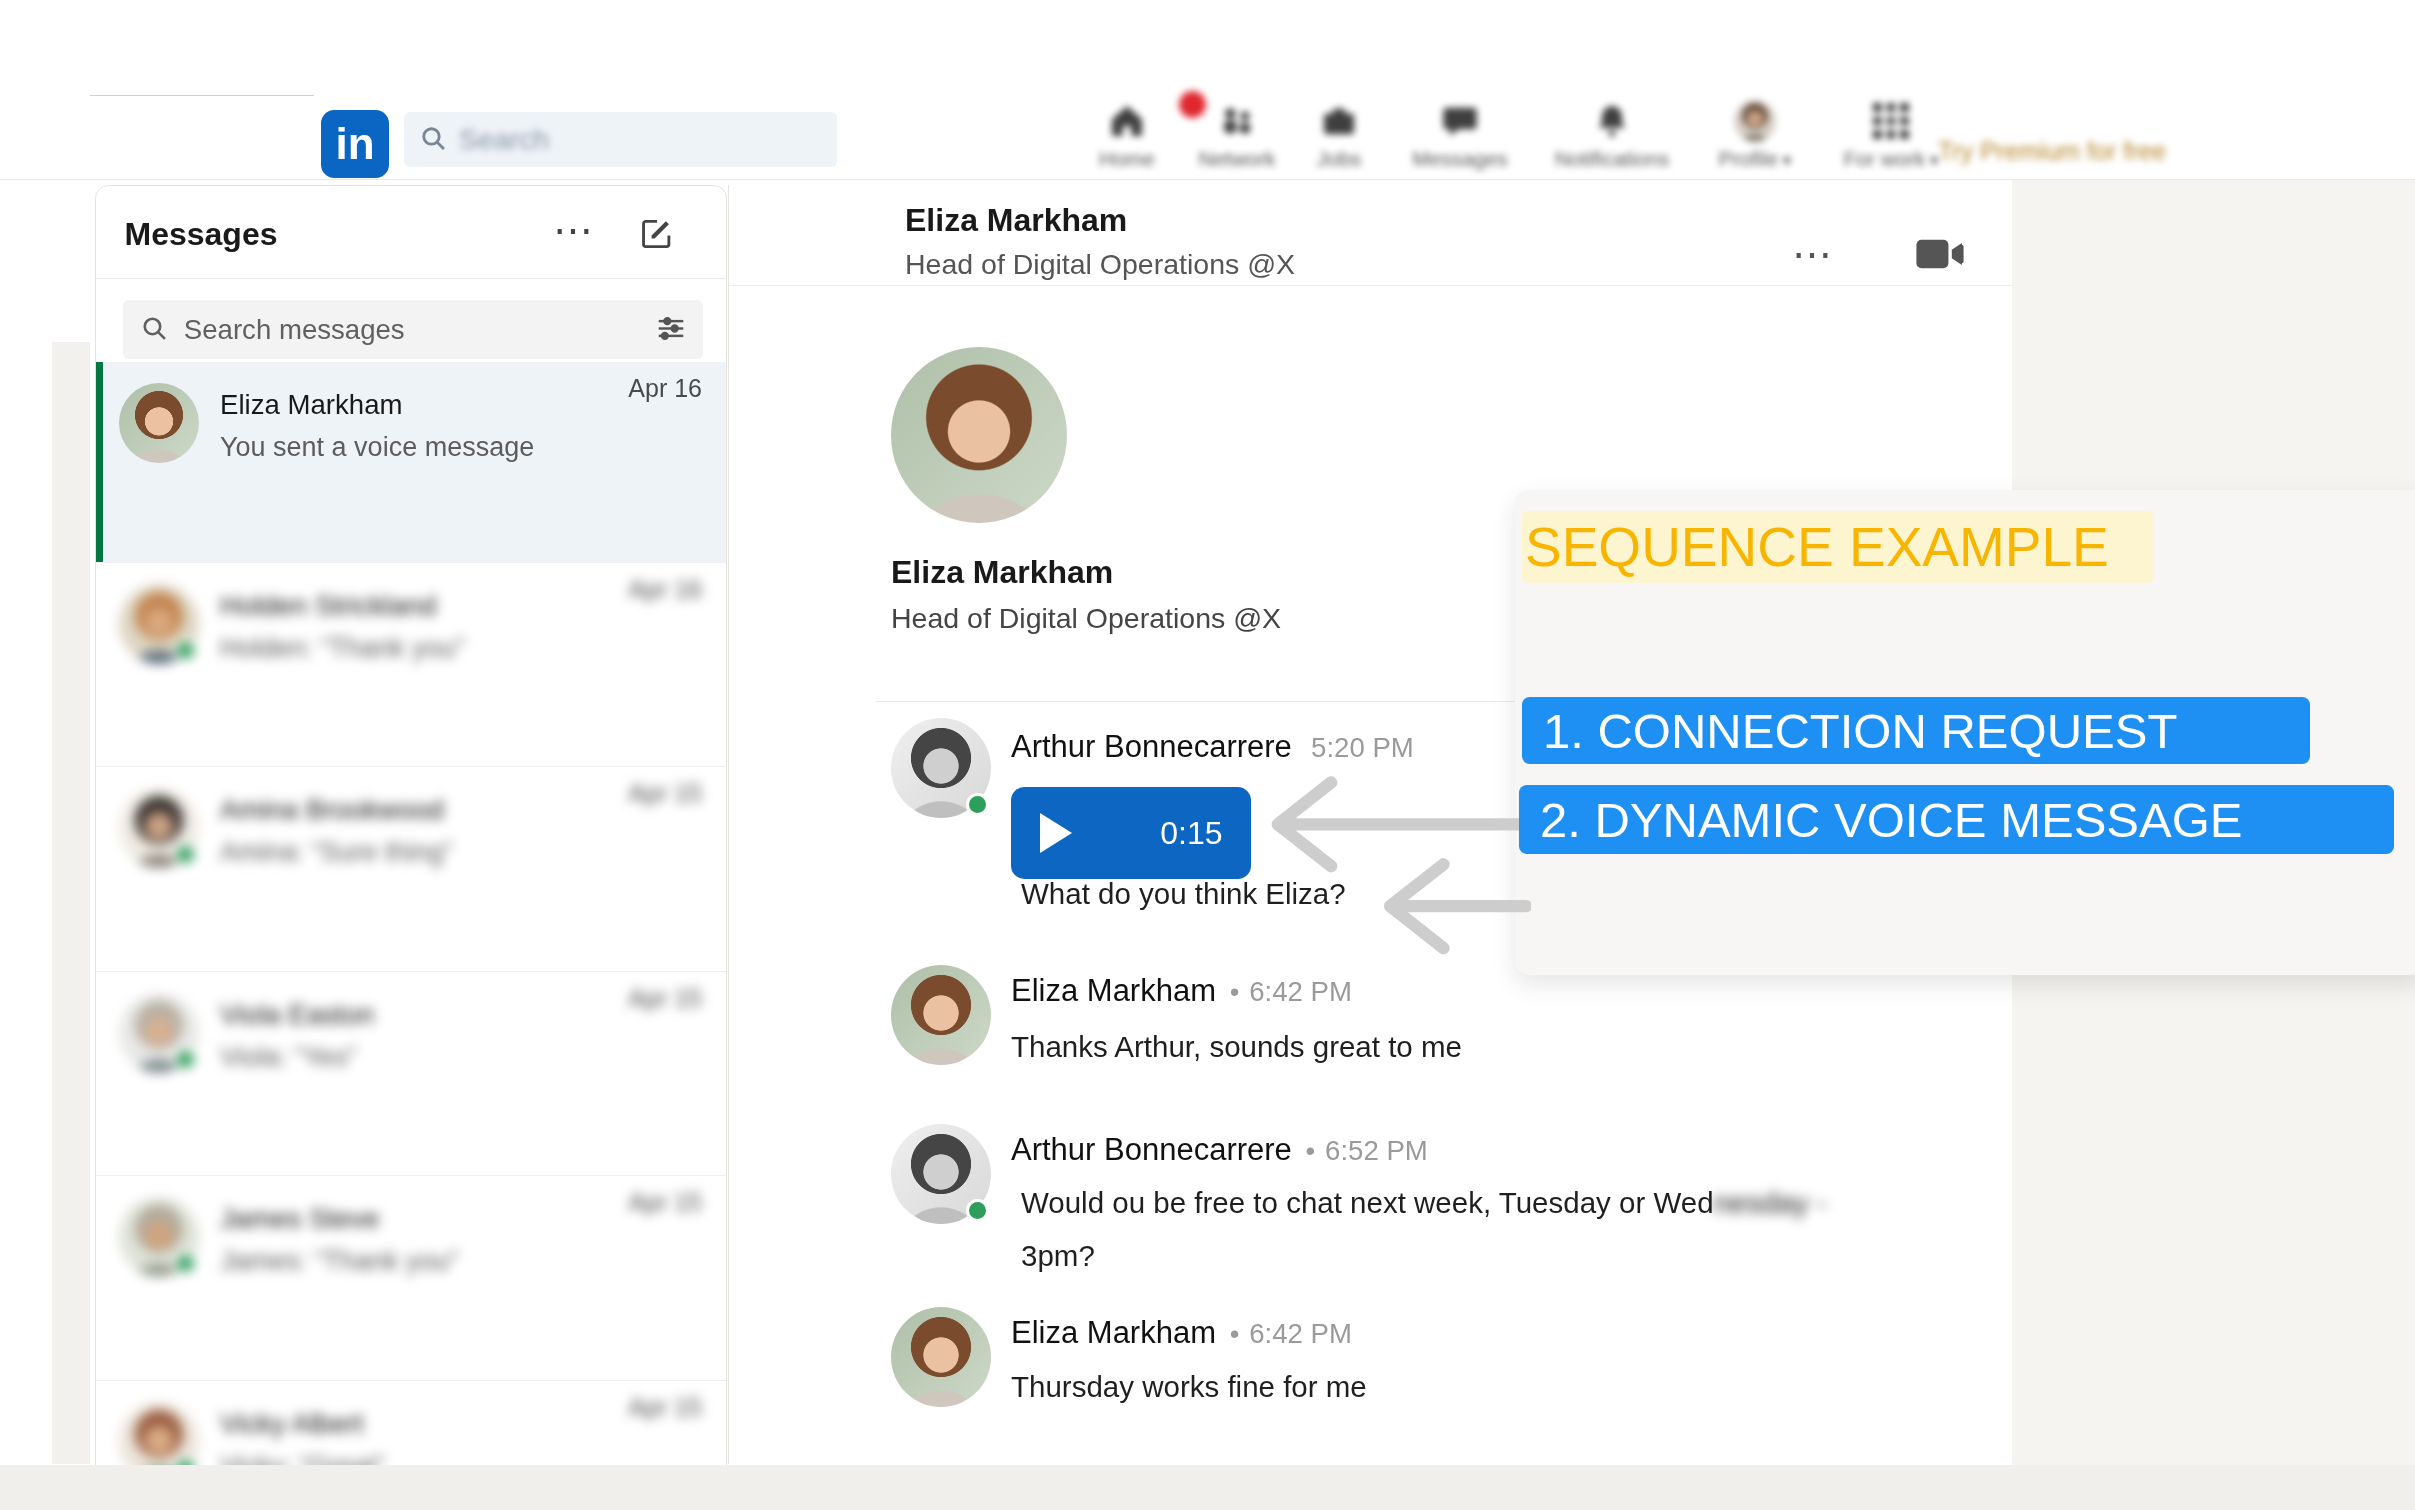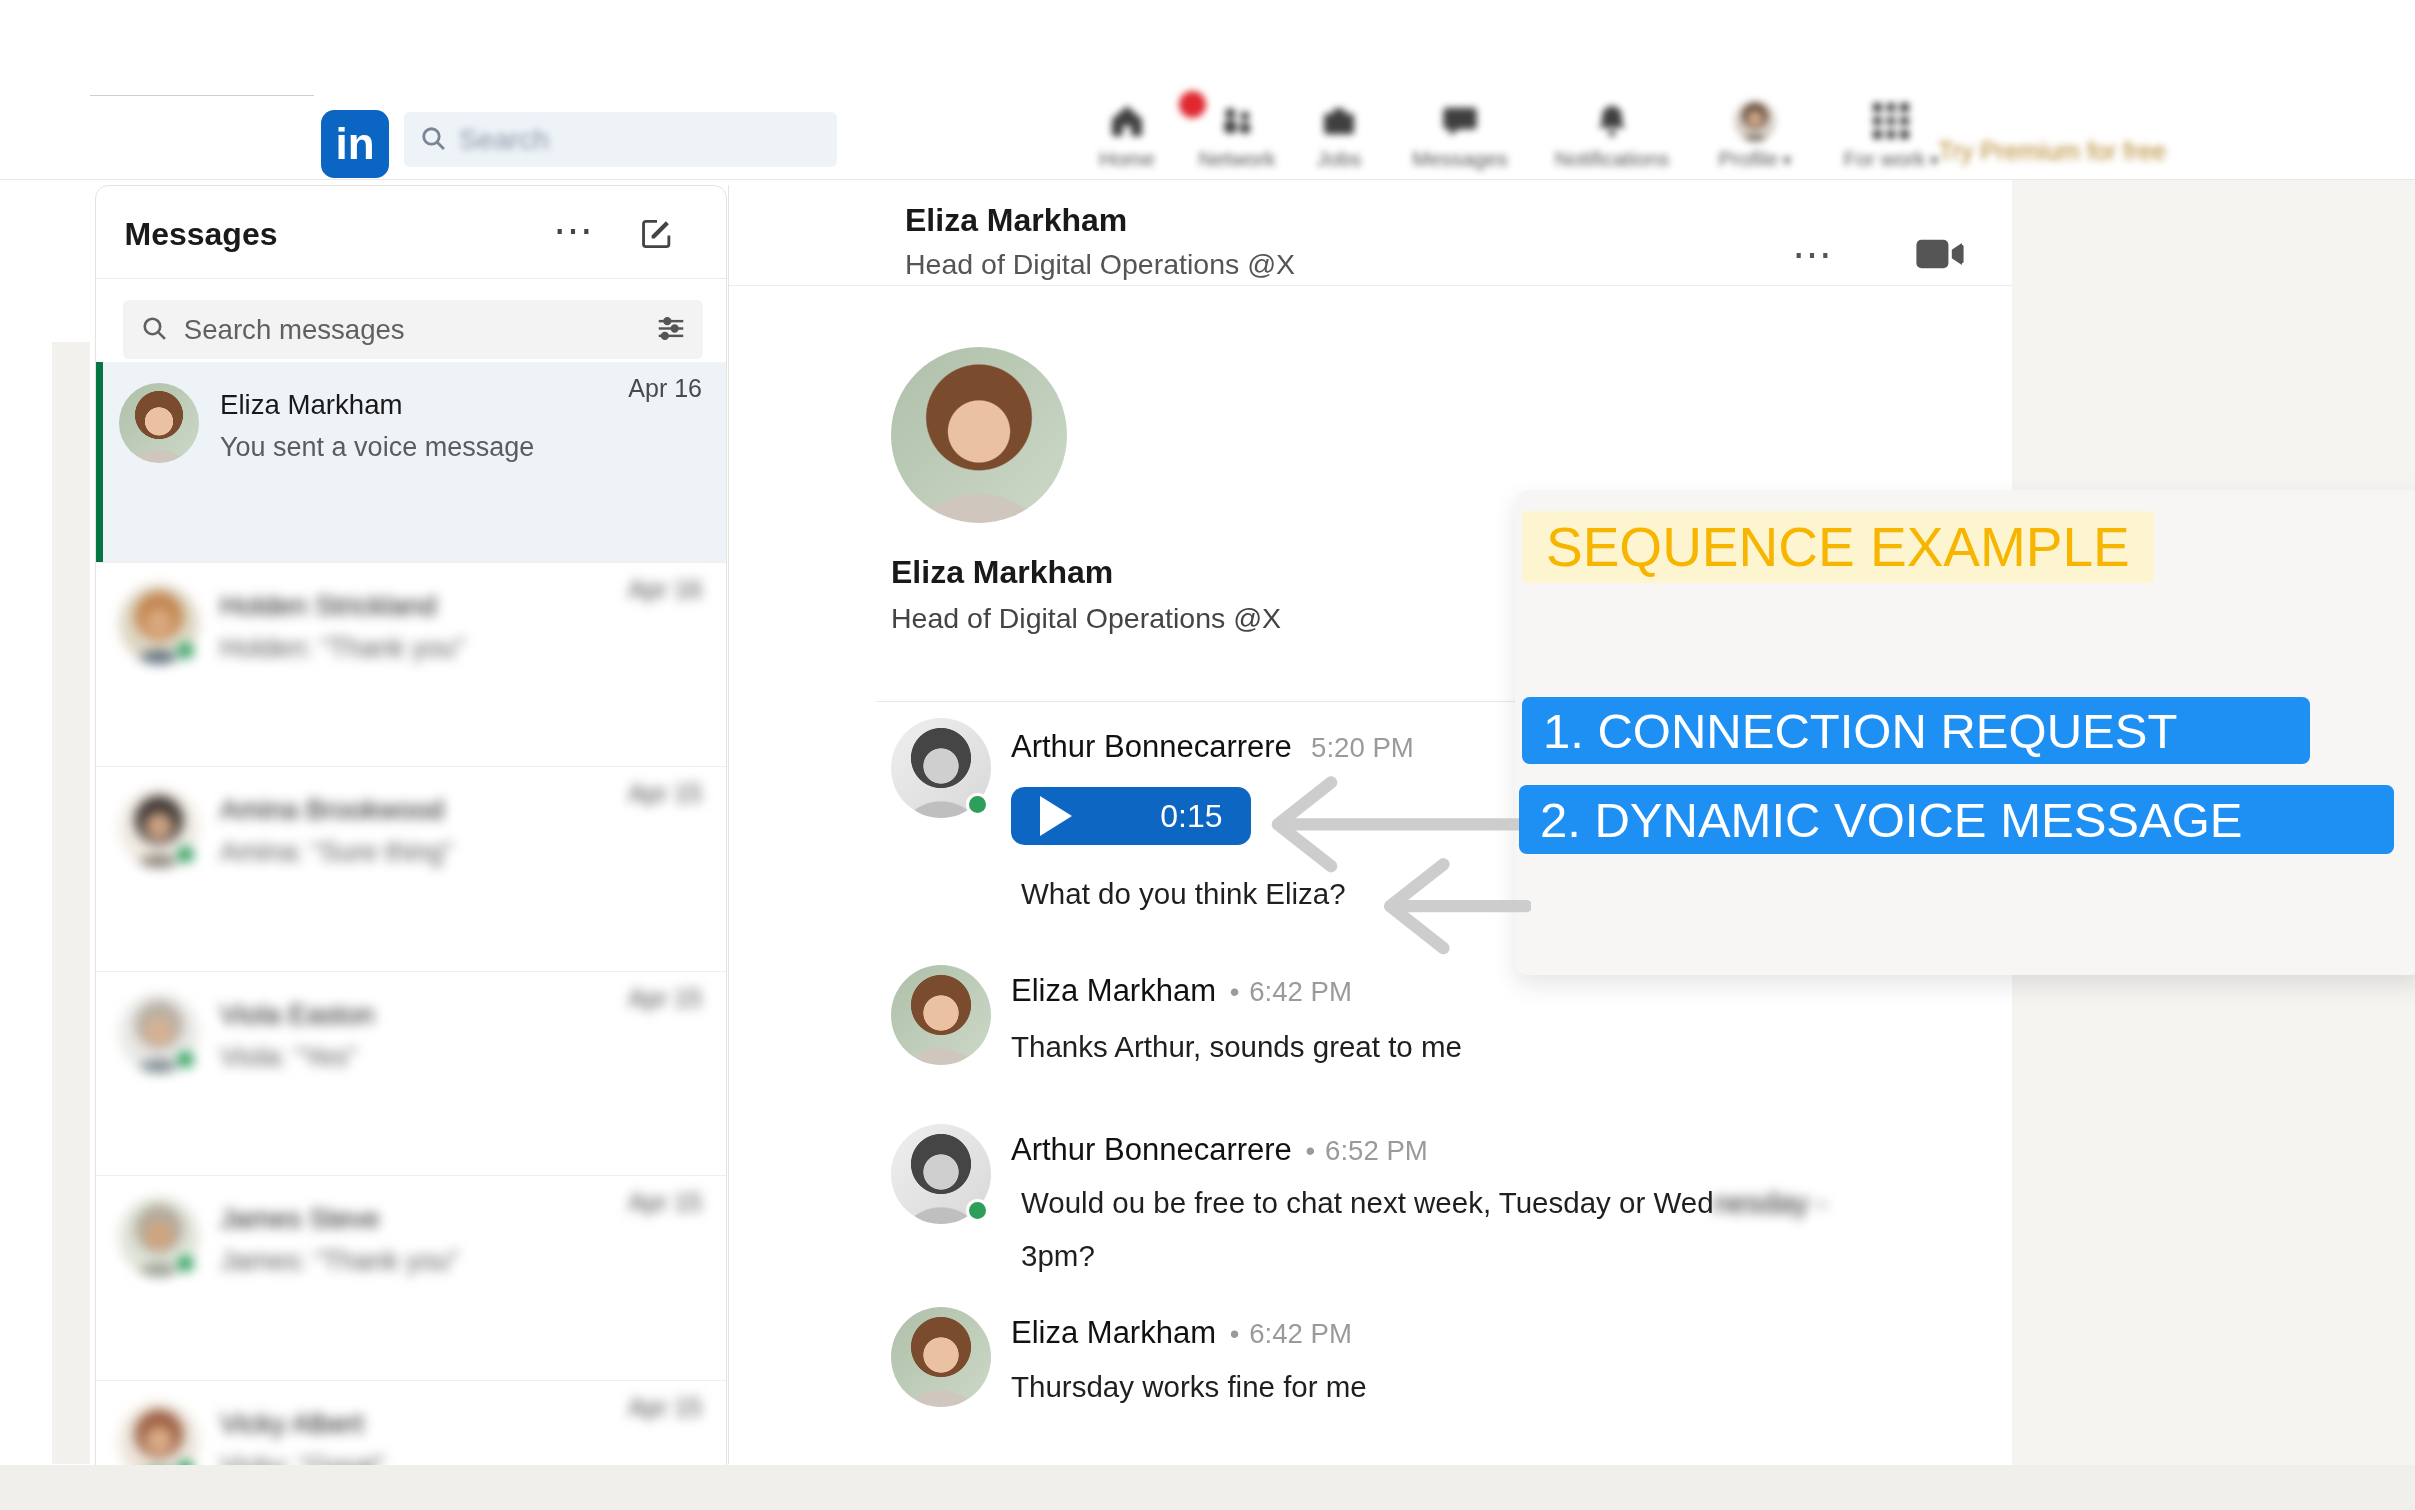--- a/index.html
+++ b/index.html
@@ -100,31 +100,31 @@
   #chat-divider2{left:147px;top:516px;width:1122px;height:1px;background:#e8e8e8;}
 
   .msg-av{width:100px;height:100px;position:absolute;left:162px;}
   .msg-name-row{position:absolute;left:282px;white-space:nowrap;}
   .msg-name{font-size:31px;font-weight:normal;color:#111;}
   .msg-dot{font-size:27.6px;color:#9a9a9a;margin:0 5.7px 0 9.5px;}
   .msg-time{font-size:27.6px;color:#9a9a9a;}
   .msg-text{position:absolute;font-size:29.5px;color:#1f1f1f;white-space:nowrap;}
   .blur-frag{filter:blur(5.7px);}
 
-  #voice-bubble{left:282px;top:602px;width:240px;height:58px;background:#0d66c2;border-radius:13.3px;
+  #voice-bubble{left:282px;top:602px;width:240px;height:92px;background:#0d66c2;border-radius:13.3px;
         display:flex;align-items:center;box-sizing:border-box;padding:0 28.5px;z-index:6;}
   #voice-play{width:0;height:0;border-left:32px solid #fff;border-top:20px solid transparent;
         border-bottom:20px solid transparent;}
   #voice-time{margin-left:auto;color:#fff;font-size:32px;}
 
   
   #ov-panel{left:1515px;top:490px;width:910px;height:485px;background:#f7f6f4;border-radius:13.3px;
         box-shadow:0 9.5px 24px rgba(0,0,0,0.10);z-index:60;}
   #ov-title{left:1522px;top:511px;width:632px;height:72px;background:#fdf4d0;border-radius:5.7px;
-        color:#f7b500;font-size:55px;display:flex;align-items:center;padding-left:24px;
+        color:#f7b500;font-size:55px;display:flex;align-items:center;padding-left:3px;
         box-sizing:border-box;z-index:70;white-space:nowrap;}
   .ov-step{background:#1f90f3;color:#fff;font-size:49px;border-radius:7.6px;display:flex;
         align-items:center;padding-left:21px;box-sizing:border-box;z-index:70;white-space:nowrap;}
   #ov-step1{left:1522px;top:697px;width:788px;height:67px;}
   #ov-step2{left:1519px;top:785px;width:875px;height:69px;}
   #ov-step3{left:1519px;top:871px;width:841px;height:68px;}
   #ov-arrows{left:1255px;top:751px;z-index:65;}
 </style>
 </head>
 <body>

